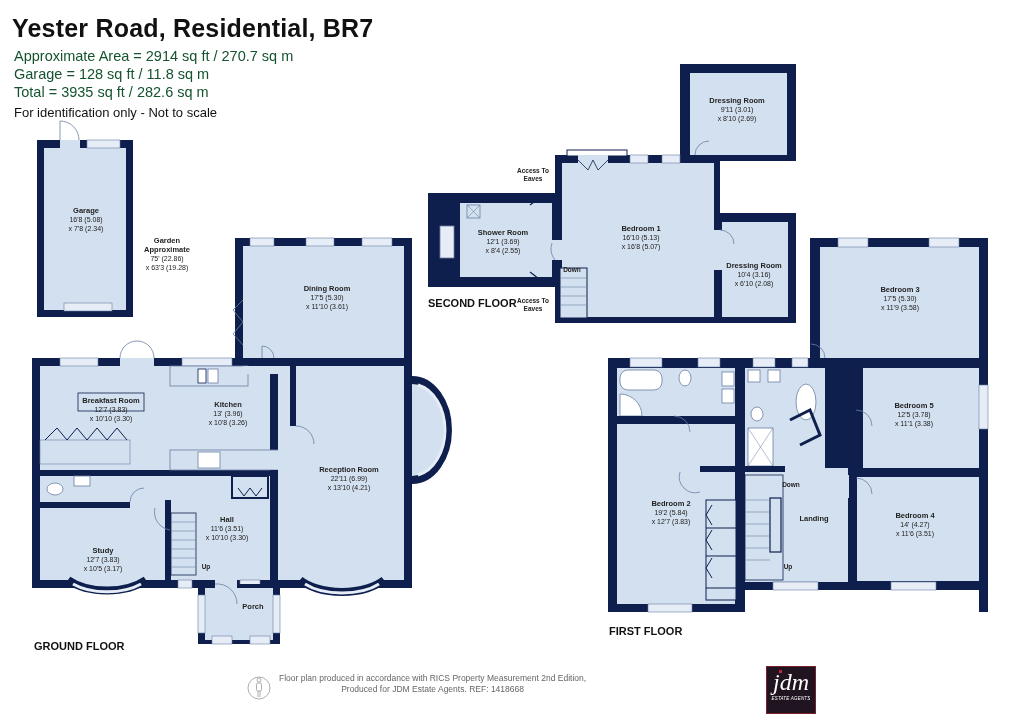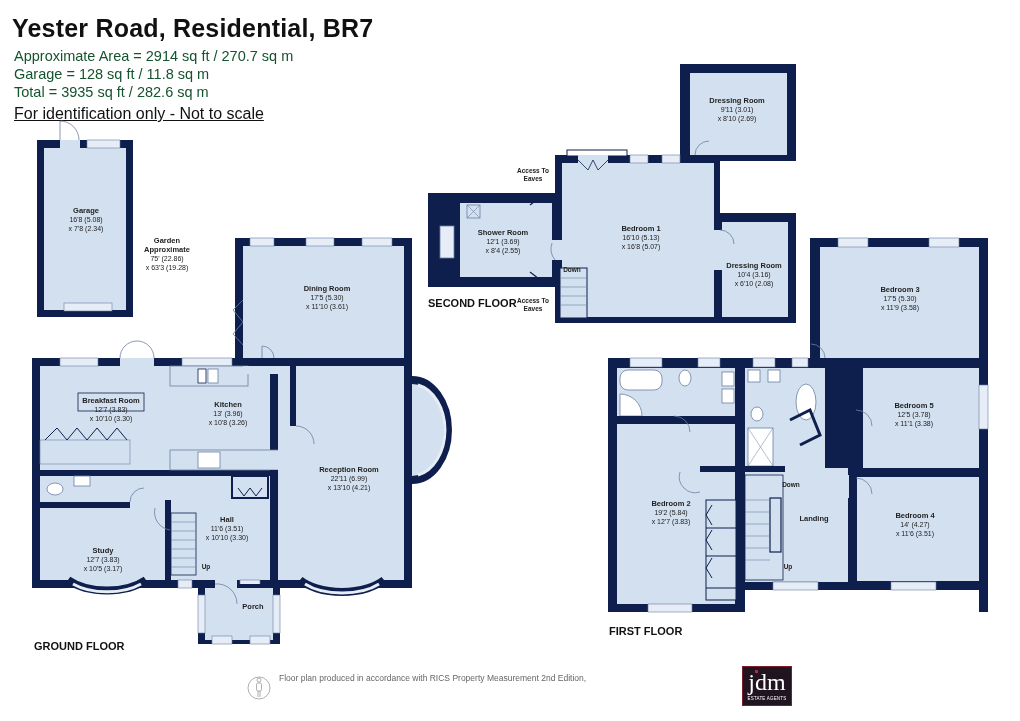--- a/index.html
+++ b/index.html
@@ -1,27 +1,27 @@
 <!DOCTYPE html>
 <html><head>
 <meta charset="utf-8">
 <style>
   html,body{margin:0;padding:0;background:#ffffff;}
   body{width:1020px;height:721px;position:relative;overflow:hidden;font-family:"Liberation Sans",sans-serif;color:#111;}
   .hdr-title{position:absolute;left:12px;top:14px;font-size:25px;font-weight:bold;letter-spacing:0.2px;}
   .hdr-line{position:absolute;left:14px;font-size:14.5px;color:#14532d;}
-  .hdr-small{position:absolute;left:14px;top:105px;font-size:16px;color:#111;text-decoration:underline;}
+  .hdr-small{position:absolute;left:14px;top:105px;font-size:13px;color:#111;}
   svg#plan{position:absolute;left:0;top:0;}
   .room-label{font-family:"Liberation Sans",sans-serif;font-size:7.5px;font-weight:bold;fill:#222;text-anchor:middle;}
   .room-dim{font-family:"Liberation Sans",sans-serif;font-size:7px;fill:#222;text-anchor:middle;}
   .floor-label{font-family:"Liberation Sans",sans-serif;font-size:11px;font-weight:bold;fill:#111;}
   .small-label{font-family:"Liberation Sans",sans-serif;font-size:6.5px;font-weight:bold;fill:#222;text-anchor:middle;}
   .footer-text{position:absolute;left:279px;top:673px;font-size:8.5px;color:#666;line-height:11px;text-align:center;}
   .footer-icon{position:absolute;left:247px;top:671px;width:24px;height:34px;}
-  .logo{position:absolute;left:742px;top:666px;width:50px;height:40px;background:#1f1420;border:1px solid #7a1f2b;box-sizing:border-box;}
+  .logo{position:absolute;left:766px;top:666px;width:50px;height:48px;background:#1f1420;border:1px solid #7a1f2b;box-sizing:border-box;font-style:italic;}
   .logo-main{position:absolute;left:0;right:0;top:2px;text-align:center;font-family:"Liberation Serif",serif;color:#fff;font-size:24px;line-height:26px;}
   .logo-sub{position:absolute;left:0;right:0;top:29px;text-align:center;font-size:4.5px;color:#fff;letter-spacing:0.2px;}
   .logo-dot{position:absolute;left:12px;top:3px;width:3px;height:3px;background:#c0243a;}
 </style>
 </head>
 <body>
 
 <div class="hdr-title">Yester Road, Residential, BR7</div>
 <div class="hdr-line" style="top:48px">Approximate Area = 2914 sq ft / 270.7 sq m</div>
 <div class="hdr-line" style="top:66px">Garage = 128  sq ft / 11.8 sq m</div>
@@ -318,18 +318,19 @@
 
 <svg class="footer-icon" viewBox="0 0 24 34">
   <circle cx="12" cy="17" r="11" fill="none" stroke="#999" stroke-width="0.8"></circle>
   <circle cx="12" cy="9" r="2" fill="none" stroke="#999" stroke-width="0.8"></circle>
   <rect x="9.5" y="12" width="5" height="8" rx="1.5" fill="none" stroke="#999" stroke-width="0.8"></rect>
   <line x1="11" y1="20" x2="11" y2="26" stroke="#999" stroke-width="0.8"></line>
   <line x1="13" y1="20" x2="13" y2="26" stroke="#999" stroke-width="0.8"></line>
 </svg>
 <div class="footer-text">
   <div>Floor plan produced in accordance with RICS Property Measurement 2nd Edition,</div>
+  <div>Produced for JDM Estate Agents.   REF:  1418668</div>
 </div>
 <div class="logo">
   <div class="logo-dot"></div>
   <div class="logo-main">jdm</div>
   <div class="logo-sub">ESTATE AGENTS</div>
 </div>
 
 </body></html>

